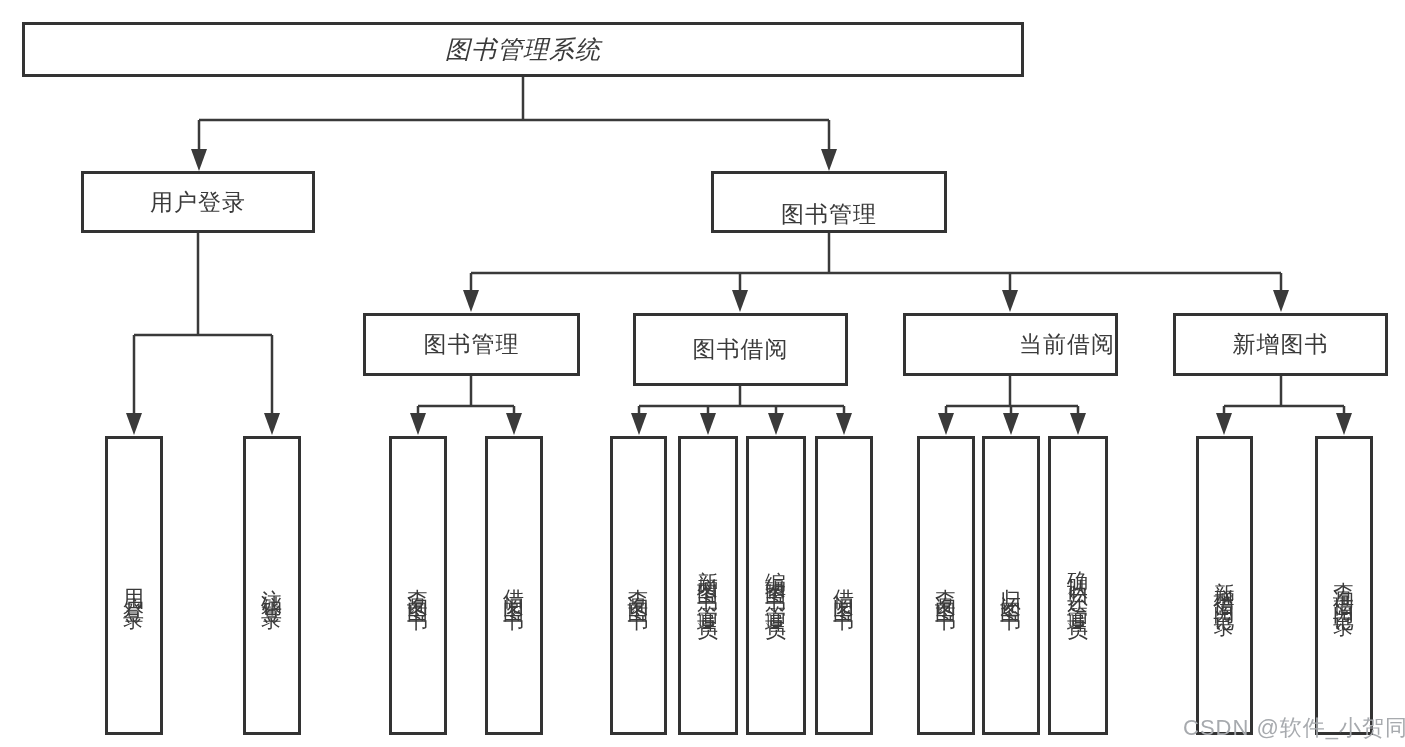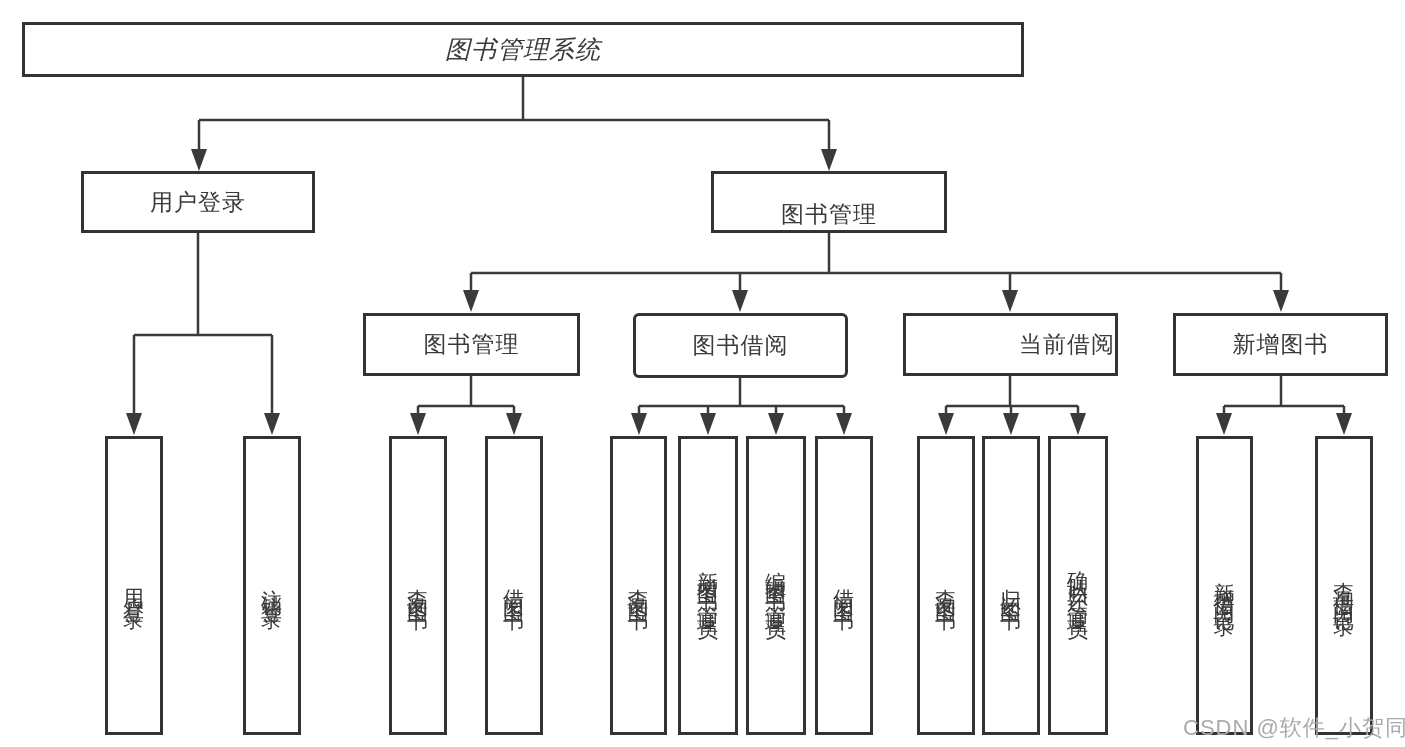--- a/index.html
+++ b/index.html
@@ -125,21 +125,21 @@
   <div class="box" style="left:81px; top:171px; width:234px; height:62px;">
     <span class="h-label">用户登录</span>
   </div>
   <div class="box" style="left:711px; top:171px; width:236px; height:62px;align-items:flex-end;">
     <span class="h-label">图书管理</span>
   </div>
 
   <div class="box" style="left:363px; top:313px; width:217px; height:63px;">
     <span class="h-label">图书管理</span>
   </div>
-  <div class="box" style="left:633px; top:313px; width:215px; height:65px;border-radius:6px;">
+  <div class="box" style="left:633px; top:313px; width:215px; height:73px;">
     <span class="h-label">图书借阅</span>
   </div>
   <div class="box" style="left:903px; top:313px; width:215px; height:63px;justify-content:flex-end;">
     <span class="h-label">当前借阅</span>
   </div>
   <div class="box" style="left:1173px; top:313px; width:215px; height:63px;">
     <span class="h-label">新增图书</span>
   </div>
 
   <div class="box" style="left:105px; top:436px; width:58px; height:299px;">

